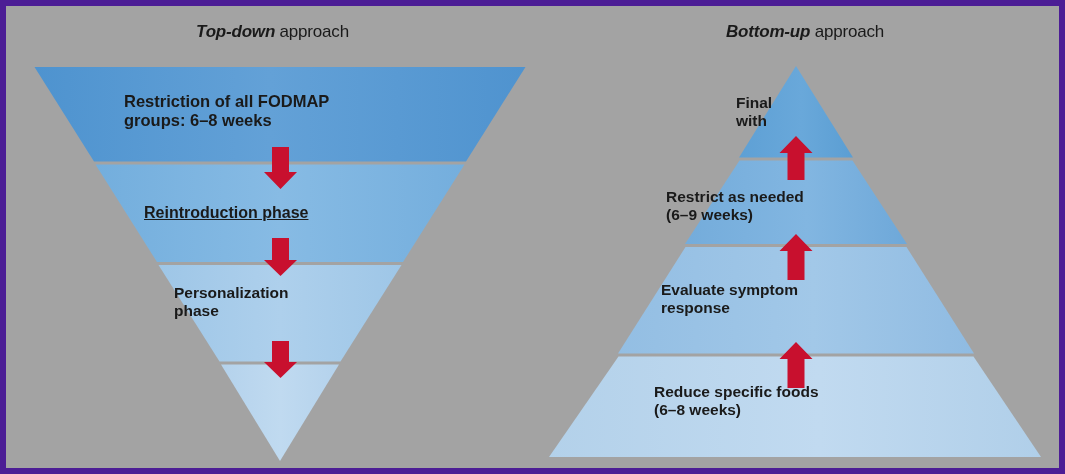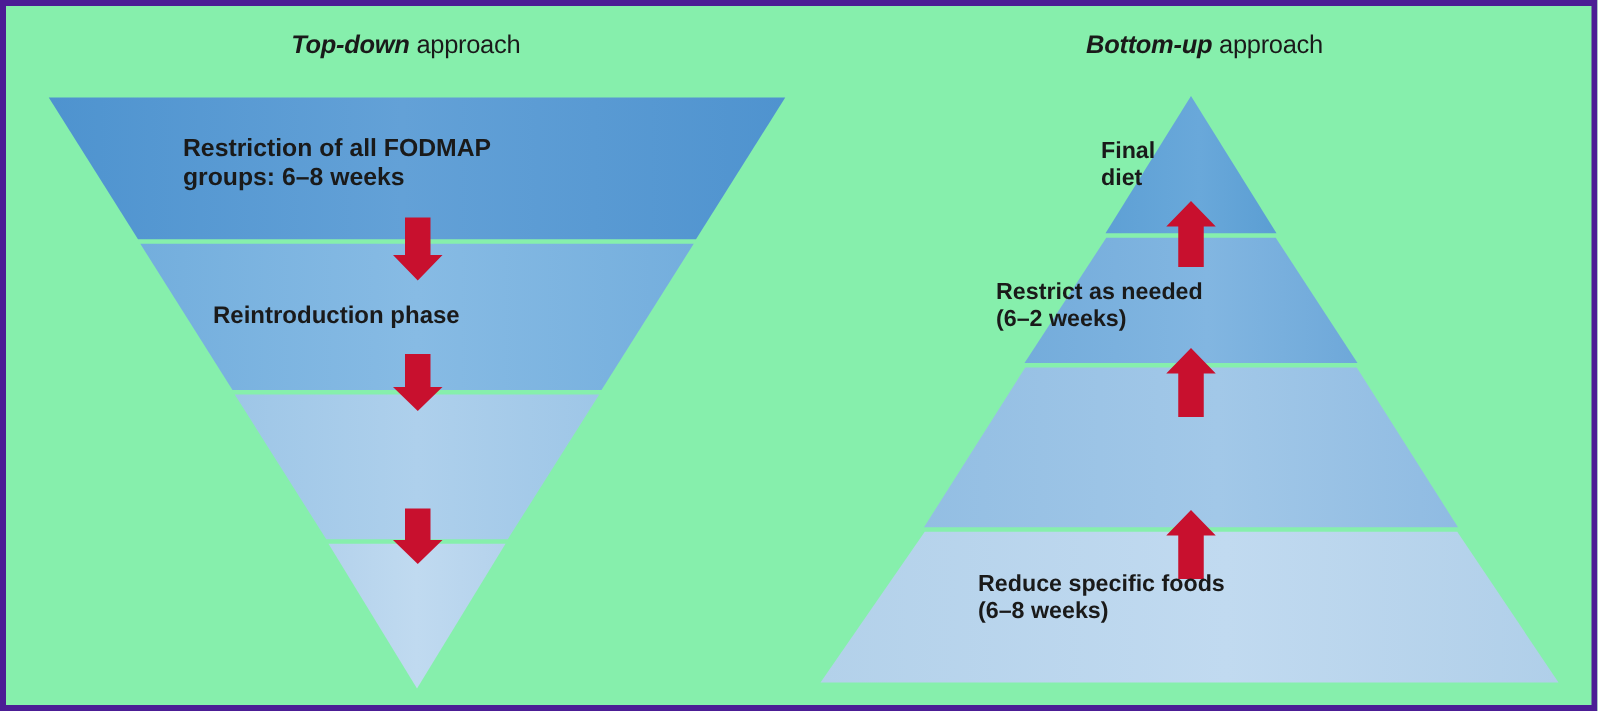--- a/index.html
+++ b/index.html
@@ -8,22 +8,22 @@
     padding: 0;
     background: #ffffff;
   }
   body {
     font-family: "Liberation Sans", sans-serif;
   }
   #figure {
     position: relative;
     width: 1065px;
     height: 474px;
-    background: #86efac;
-    border: 4px solid #4c1d95;
+    background: #a3a3a3;
+    border: 6px solid #4c1d95;
     overflow: hidden;
   }
 
   
   .panel-title {
     position: absolute;
     top: 16px;
     font-size: 17px;
     color: #1a1a1a;
     white-space: nowrap;
@@ -49,21 +49,21 @@
   .seg-label {
     position: absolute;
     color: #1a1a1a;
     font-weight: bold;
     line-height: 1.18;
     pointer-events: none;
     white-space: pre-line;
   }
   
   #lbl-l0 { left: 118px; top: 86px;  width: 312px; font-size: 16.5px; }
-  #lbl-l1 { left: 138px; top: 198px; width: 272px; font-size: 16px; }
+  #lbl-l1 { left: 138px; top: 198px; width: 272px; font-size: 16px; text-decoration: underline; }
   #lbl-l2 { left: 168px; top: 278px; width: 212px; font-size: 15.5px; }
   #lbl-l3 { left: 178px; top: 367px; width: 192px; font-size: 15.5px; }
   
   #lbl-r0 { left: 730px; top: 88px;  width: 120px; font-size: 15.5px; }
   #lbl-r1 { left: 660px; top: 182px; width: 260px; font-size: 15.5px; }
   #lbl-r2 { left: 655px; top: 275px; width: 270px; font-size: 15.5px; }
   #lbl-r3 { left: 648px; top: 377px; width: 300px; font-size: 15.5px; }
 </style>
 </head>
 <body>
@@ -152,21 +152,25 @@
 
       <polygon points="790,228 806.5,245 798.5,245 798.5,274 781.5,274 781.5,245 773.5,245"></polygon>
 
       <polygon points="790,336 806.5,353 798.5,353 798.5,382 781.5,382 781.5,353 773.5,353"></polygon>
     </g>
   </svg>
 
   <div class="seg-label" id="lbl-l0">Restriction of all FODMAP
 groups: 6–8 weeks</div>
   <div class="seg-label" id="lbl-l1">Reintroduction phase</div>
+  <div class="seg-label" id="lbl-l2">Personalization
+phase</div>
 
   <div class="seg-label" id="lbl-r0">Final
-diet</div>
+with</div>
   <div class="seg-label" id="lbl-r1">Restrict as needed
-(6–2 weeks)</div>
+(6–9 weeks)</div>
+  <div class="seg-label" id="lbl-r2">Evaluate symptom
+response</div>
   <div class="seg-label" id="lbl-r3">Reduce specific foods
 (6–8 weeks)</div>
 
 </div>
 
 </body></html>

